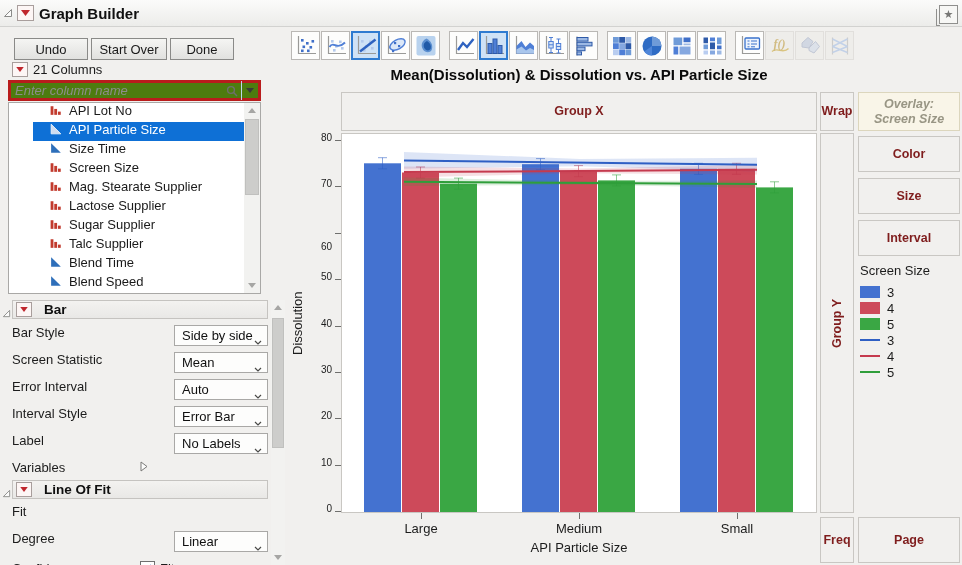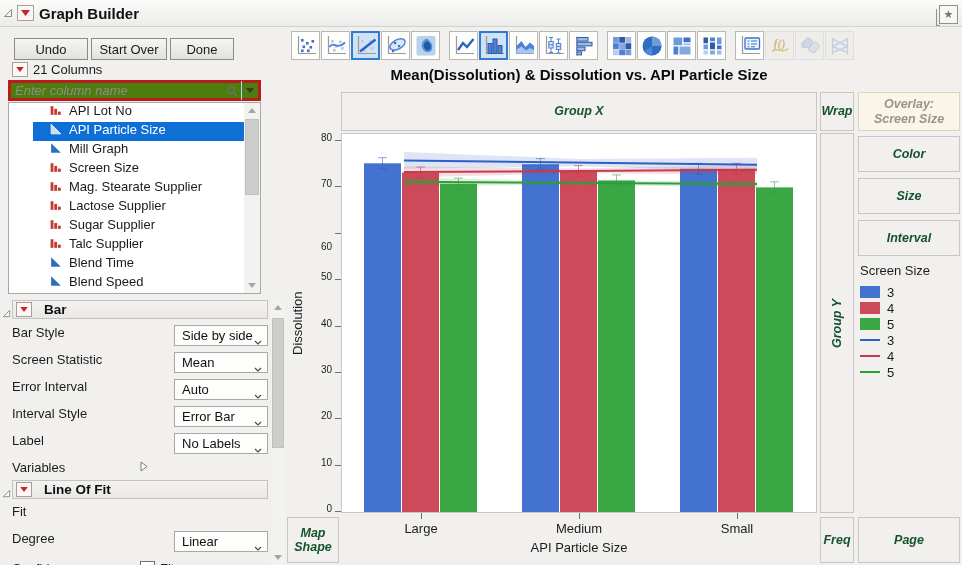--- a/index.html
+++ b/index.html
@@ -60,23 +60,23 @@
   .checkbox{width:13px;height:13px;border:1px solid #707070;background:#fff;display:inline-flex;
        align-items:center;justify-content:center;margin-right:5px;}
   
   #element-toolbar{position:absolute;left:291px;top:31px;display:flex;align-items:flex-start;}
   .tool-icon{width:29px;height:29px;box-sizing:border-box;border:1px solid #bab8b5;background:#fdfdfc;
        display:flex;align-items:center;justify-content:center;margin-right:1px;}
   .tool-icon.selected{border:2px solid #2f7bd0;background:#cfe2f6;}
   .tool-icon.disabled{opacity:.55;background:#edebe8;border-color:#d4d2cf;}
   .tool-gap{width:8px;flex:none;}
   
-  .zone{position:absolute;border:1px solid #c9c7c3;box-sizing:border-box;color:#14532d;
+  .zone{position:absolute;border:1px solid #c9c7c3;box-sizing:border-box;color:#7f1d1d;
        font-weight:bold;font-size:12.5px;display:flex;align-items:center;justify-content:center;
-       text-align:center;line-height:1.15;font-style:italic;}
+       text-align:center;line-height:1.15;}
   .zone.tan{background:#f9f5e8;border-color:#dcd6bd;color:#989584;font-style:italic;}
   .zone.vert{writing-mode:vertical-rl;transform:rotate(180deg);}
   .chart-title{position:absolute;left:341px;top:66px;width:476px;text-align:center;
        font-weight:bold;font-size:15px;color:#0a0a0a;}
   .plot{position:absolute;left:341px;top:133px;width:476px;height:380px;background:#fff;
        border:1px solid #c9c7c3;box-sizing:border-box;}
   .ylab{position:absolute;left:289px;top:133px;width:16px;height:380px;display:flex;align-items:center;
        justify-content:center;writing-mode:vertical-rl;transform:rotate(180deg);font-size:13px;color:#1c1c1c;}
   .ytick-label{position:absolute;width:46px;text-align:right;font-size:10px;color:#1c1c1c;}
   .ytick-mark{position:absolute;width:6px;height:1px;background:#6f6f6d;}
@@ -160,21 +160,21 @@
             </svg>
           </span>
           <span>API Particle Size</span>
         </div>
         <div class="col-item">
           <span class="cicon">
             <svg width="14" height="14" viewBox="0 0 13 13">
               <path d="M2 2v9h9z" fill="#2e6fba"></path>
             </svg>
           </span>
-          <span>Mill Graph</span>
+          <span>Size Time</span>
         </div>
         <div class="col-item">
           <span class="cicon">
             <svg width="14" height="14" viewBox="0 0 13 13">
               <g fill="#c23b2e">
                 <rect x="1.5" y="3" width="2.6" height="8"></rect>
                 <rect x="4.9" y="5.5" width="2.6" height="5.5"></rect>
                 <rect x="8.3" y="8" width="2.6" height="3"></rect>
               </g>
             </svg>
@@ -563,21 +563,20 @@
 
   <div class="chart-title">Mean(Dissolution) &amp; Dissolution vs. API Particle Size</div>
 
   <div class="zone" style="left:341px;top:92px;width:476px;height:39px;">Group X</div>
   <div class="zone" style="left:820px;top:92px;width:34px;height:39px;">Wrap</div>
   <div class="zone tan" style="left:858px;top:92px;width:102px;height:39px;padding:0 3px;">Overlay: Screen Size</div>
   <div class="zone" style="left:858px;top:136px;width:102px;height:36px;">Color</div>
   <div class="zone" style="left:858px;top:178px;width:102px;height:36px;">Size</div>
   <div class="zone" style="left:858px;top:220px;width:102px;height:36px;">Interval</div>
   <div class="zone vert" style="left:820px;top:133px;width:34px;height:380px;">Group Y</div>
-  <div class="zone" style="left:287px;top:517px;width:52px;height:46px;">Map Shape</div>
   <div class="zone" style="left:820px;top:517px;width:34px;height:46px;">Freq</div>
   <div class="zone" style="left:858px;top:517px;width:102px;height:46px;">Page</div>
 
   <div class="ylab">Dissolution</div>
   <div class="plot">
     <svg id="plot-svg" width="474" height="378" viewBox="0 0 474 378">
         <rect x="22" y="29.3" width="37" height="348.7" fill="#4472d0"></rect>
         <rect x="180" y="30.2" width="37" height="347.8" fill="#4472d0"></rect>
         <rect x="338" y="34.8" width="37" height="343.2" fill="#4472d0"></rect>
         <rect x="60" y="38.5" width="37" height="339.5" fill="#cd4a5a"></rect>

